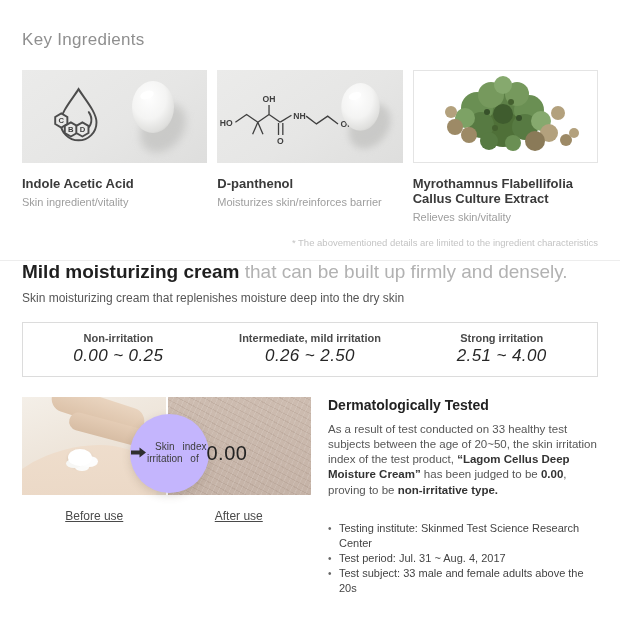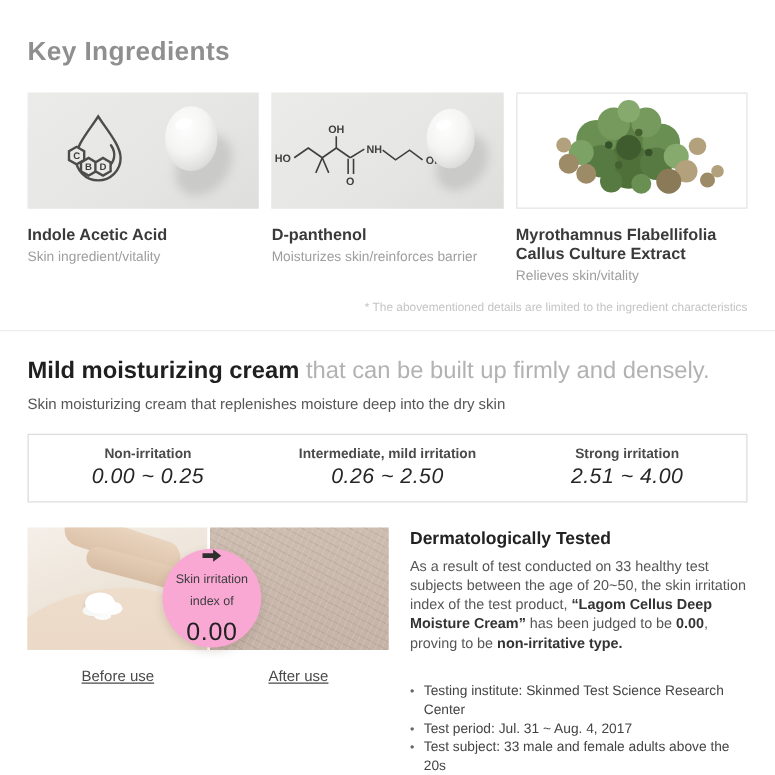--- a/index.html
+++ b/index.html
@@ -1,39 +1,39 @@
 <!DOCTYPE html>
 <html><head>
 <meta charset="utf-8">
 <style>
   * { margin:0; padding:0; box-sizing:border-box; }
   html,body { width:620px; height:620px; background:#fff; overflow:hidden;
     font-family:"Liberation Sans", sans-serif; -webkit-font-smoothing:antialiased; }
 
   
   .top-section { padding-top:30px; }
-  .key-title { margin-left:22px; font-size:21px; font-weight:700; color:#8f8f8f; letter-spacing:.3px; }
+  .key-title { margin-left:22px; font-size:17px; font-weight:400; color:#8f8f8f; letter-spacing:.3px; }
   .ingredients-row { display:flex; gap:10px; margin:20px 22px 0 22px; }
   .ingredient-card { flex:1; min-width:0; }
   .ingredient-image { position:relative; height:93px; overflow:hidden;
     background:linear-gradient(145deg,#ebebea 0%,#e6e6e5 55%,#dededd 100%); }
   .ingredient-image.plain { background:#fff; border:1px solid #e4e4e4; display:flex; align-items:center; justify-content:center; }
   .molecule-icon { position:absolute; left:22px; top:13px; }
   .structure-icon { position:absolute; left:2px; top:16px; }
   .droplet { position:absolute; top:4px; }
   .droplet.d1 { right:12px; }
   .droplet.d2 { right:4px; }
   .ingredient-name { margin-top:14px; font-size:13px; font-weight:700; color:#3a3a3a; line-height:1.15; }
   .ingredient-desc { margin-top:4px; font-size:11px; color:#9e9e9e; }
   .ingredients-footnote { margin:14px 22px 0 0; text-align:right; font-size:9.5px; color:#c4c4c4; }
   .section-divider { border:none; border-top:1px solid #ededed; margin-top:12px; }
 
   
   .bottom-section { padding:0 22px; }
-  .headline { margin-top:21px; font-size:19px; line-height:1.15; }
+  .headline { font-size:19px; line-height:1.15; }
   .headline .hl-bold { font-weight:700; color:#1f1f1f; }
   .headline .hl-rest { font-weight:300; color:#b2b2b2; }
   .subheadline { margin-top:8px; font-size:12px; color:#565656; }
 
   .irritation-table { margin-top:17px; display:flex; align-items:flex-start; border:1px solid #dcdcdc; background:#fff; }
   .irr-col { flex:1; text-align:center; padding:9px 0 10px 0; }
   .irr-sep { width:1px; background:#ddd; margin:8px 0; }
   .irr-label { font-size:11px; font-weight:600; color:#4a4a4a; }
   .irr-range { margin-top:2px; font-size:17px; color:#262626; letter-spacing:.4px;font-style:italic; }
 
@@ -50,21 +50,21 @@
   .finger { position:absolute; border-radius:14px; }
   .finger.f1 { width:96px; height:26px; top:0px; left:28px; transform:rotate(18deg);
      background:linear-gradient(180deg,#e9d4bf,#dcc2a9); }
   .finger.f2 { width:84px; height:18px; top:24px; left:46px; transform:rotate(15deg);
      background:linear-gradient(180deg,#e4ccb5,#d7bda4); }
   .hand-back { position:absolute; width:170px; height:100px; top:52px; left:-34px; transform:rotate(-22deg);
      border-radius:45% 55% 40% 40%; background:linear-gradient(200deg,#f0dfce,#e6d2bf); }
   .cream-dollop { position:absolute; left:46px; top:52px; width:24px; height:17px; border-radius:50%;
      background:#ffffff; box-shadow:9px 4px 0 -3px #fdfdfd, -6px 6px 0 -4px #f7f7f5, 2px 10px 0 -5px #fbfbfa, 0 2px 3px rgba(150,130,110,.35); }
   .badge-circle { position:absolute; left:108px; top:17px; width:79px; height:79px; border-radius:50%;
-     background:#f9a8d4; box-shadow:0 3px 8px rgba(90,70,55,.18); display:flex; flex-direction:column;
+     background:#c4b5fd; box-shadow:0 3px 8px rgba(90,70,55,.18); display:flex; flex-direction:row;
      align-items:center; justify-content:space-between; text-align:center; }
   .badge-arrow { margin-bottom:2px; line-height:0; }
   .badge-line { font-size:10px; color:#3c3c3c; line-height:1.18; }
   .badge-value { margin-top:1px; font-size:20px; color:#222; letter-spacing:.5px; }
   .photo-labels { display:flex; margin-top:14px; }
   .photo-labels span { width:50%; text-align:center; font-size:12px; color:#4a4a4a;text-decoration:underline; }
 
   .derm-column { flex:1; margin-left:17px; min-width:0; }
   .derm-title { font-size:14px; font-weight:700; color:#222; }
   .derm-paragraph { margin-top:9px; font-size:11.5px; line-height:15.2px; color:#565656; }

